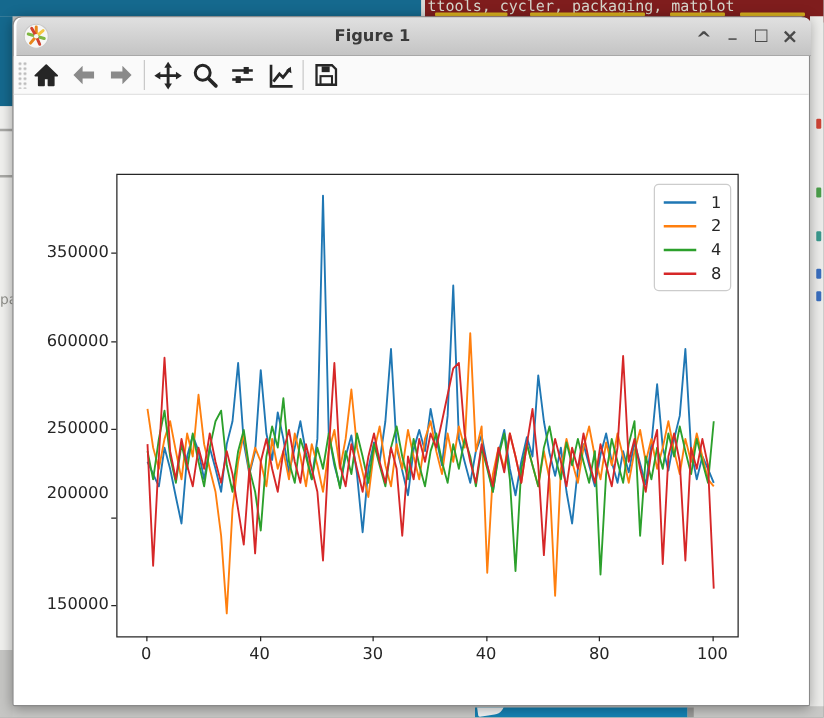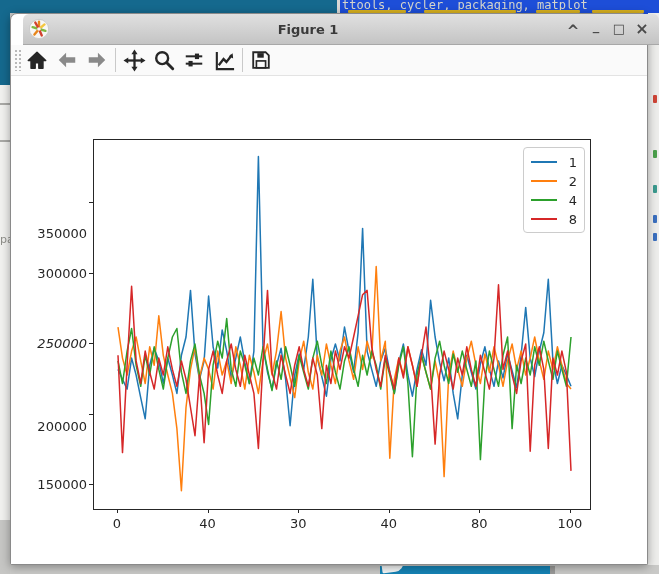--- a/index.html
+++ b/index.html
@@ -2,41 +2,41 @@
 <html><head>
 <meta charset="utf-8">
 <style>
   html,body{margin:0;padding:0;background:#9e9e9c;}
   #screen{position:relative;width:659px;height:574px;overflow:hidden;
           font-family:"DejaVu Sans",sans-serif;background:#c9c9c7;}
 
   
   .teal-top{position:absolute;left:0;top:0;width:337px;height:13px;background:#15698e;}
   .teal-left{position:absolute;left:0;top:13px;width:10px;height:72px;background:#15698e;}
-  .editor-strip{position:absolute;left:340px;top:0;width:319px;height:18px;background:#1d4ed8;overflow:hidden;}
+  .editor-strip{position:absolute;left:340px;top:0;width:319px;height:18px;background:#7f1d1d;overflow:hidden;}
   .editor-strip .codeline{position:absolute;left:2px;top:-2px;white-space:nowrap;
       font-family:"DejaVu Sans Mono",monospace;font-size:12px;color:#d6d6cb;}
   .editor-sep{position:absolute;left:337px;top:0;width:3px;height:13px;background:#d8d8d6;}
   .yfrag{position:absolute;top:10px;height:3px;background:#d7b01f;border-radius:1px;}
   .left-strip{position:absolute;left:0;top:85px;width:10px;height:435px;background:#f1f1ef;overflow:hidden;}
   .left-div{position:absolute;left:0;width:10px;height:2px;background:#a9a9a6;}
   .left-frag{position:absolute;left:0px;top:148px;font-size:11px;color:#8f8f8a;}
   .left-bottom{position:absolute;left:0;top:520px;width:10px;height:54px;background:#c6c6c4;}
   .right-strip{position:absolute;left:648px;top:13px;width:11px;height:552px;background:#ededeb;}
   .mini-mark{position:absolute;left:5px;width:4px;height:8px;border-radius:1px;}
   .taskbar-blue{position:absolute;left:380px;top:566px;width:170px;height:8px;background:#1583b5;overflow:hidden;}
   .swoosh{position:absolute;left:2px;top:-3px;width:22px;height:9px;background:#f4f6f6;
           border-radius:0 0 14px 2px;transform:rotate(-8deg);}
   .taskbar-edge{position:absolute;left:550px;top:566px;width:5px;height:8px;background:#9a9a98;}
 
   
   .window{position:absolute;left:10px;top:13px;width:638px;height:552px;
           border:1px solid #8a8a8a;border-radius:7px 7px 2px 2px;background:#fff;
           box-shadow:0 2px 10px rgba(0,0,0,.35);box-sizing:border-box;}
-  .titlebar{position:absolute;left:12px;top:0;width:100%;height:31px;
+  .titlebar{position:absolute;left:2px;top:0;width:100%;height:31px;
           background:linear-gradient(#e0e0e0,#c4c4c4);border-bottom:1px solid #a8a8a8;
           border-radius:6px 6px 0 0;display:flex;align-items:center;box-sizing:border-box;}
   .app-logo{width:22px;height:22px;margin-left:5px;flex:0 0 auto;}
   .title-text{flex:1;text-align:center;font-size:13px;font-weight:bold;color:#3a3a3a;}
   .win-controls{display:flex;gap:9px;margin-right:10px;flex:0 0 auto;}
   .win-btn{width:14px;height:16px;text-align:center;font-size:13px;font-weight:bold;
            color:#4a4a4a;line-height:16px;cursor:default;}
   .win-btn.shade{font-size:15px;line-height:20px;}
   .win-btn.min{line-height:9px;}
   .win-btn.close{font-size:16px;}
@@ -215,27 +215,27 @@
           <div class="xtick-label" style="left: 377.788px;">40</div>
           <div class="xtick-mark" style="left: 468.382px;"></div>
           <div class="xtick-label" style="left: 468.382px;">80</div>
           <div class="xtick-mark" style="left: 558.975px;"></div>
           <div class="xtick-label" style="left: 558.975px;">100</div>
         </div>
       <div id="yticks">
           <div class="ytick-mark" style="top: 408.03px;"></div>
           <div class="ytick-label" style="top: 408.03px;">150000</div>
           <div class="ytick-mark" style="top: 337.529px;"></div>
-          <div class="ytick-label" style="top: 350px;">200000</div>
+          <div class="ytick-label" style="top: 319px;">200000</div>
           <div class="ytick-mark" style="top: 267.029px;"></div>
-          <div class="ytick-label" style="top: 267.029px; font-style: italic;">250000</div>
+          <div class="ytick-label" style="top: 267.029px;">250000</div>
           <div class="ytick-mark" style="top: 196.528px;"></div>
-          <div class="ytick-label" style="top: 196.528px;">300000</div>
+          <div class="ytick-label" style="top: 196.528px;">600000</div>
           <div class="ytick-mark" style="top: 126.028px;"></div>
-          <div class="ytick-label" style="top: 126.028px; margin-top: 31px;">350000</div>
+          <div class="ytick-label" style="top: 126.028px;">350000</div>
         </div>
       <div class="legend" id="legend">
           <div class="legend-row">
             <div class="legend-line" style="border-top-color: rgb(31, 119, 180);"></div>
             <div class="legend-label">1</div>
           </div>
           <div class="legend-row">
             <div class="legend-line" style="border-top-color: rgb(255, 127, 14);"></div>
             <div class="legend-label">2</div>
           </div>

